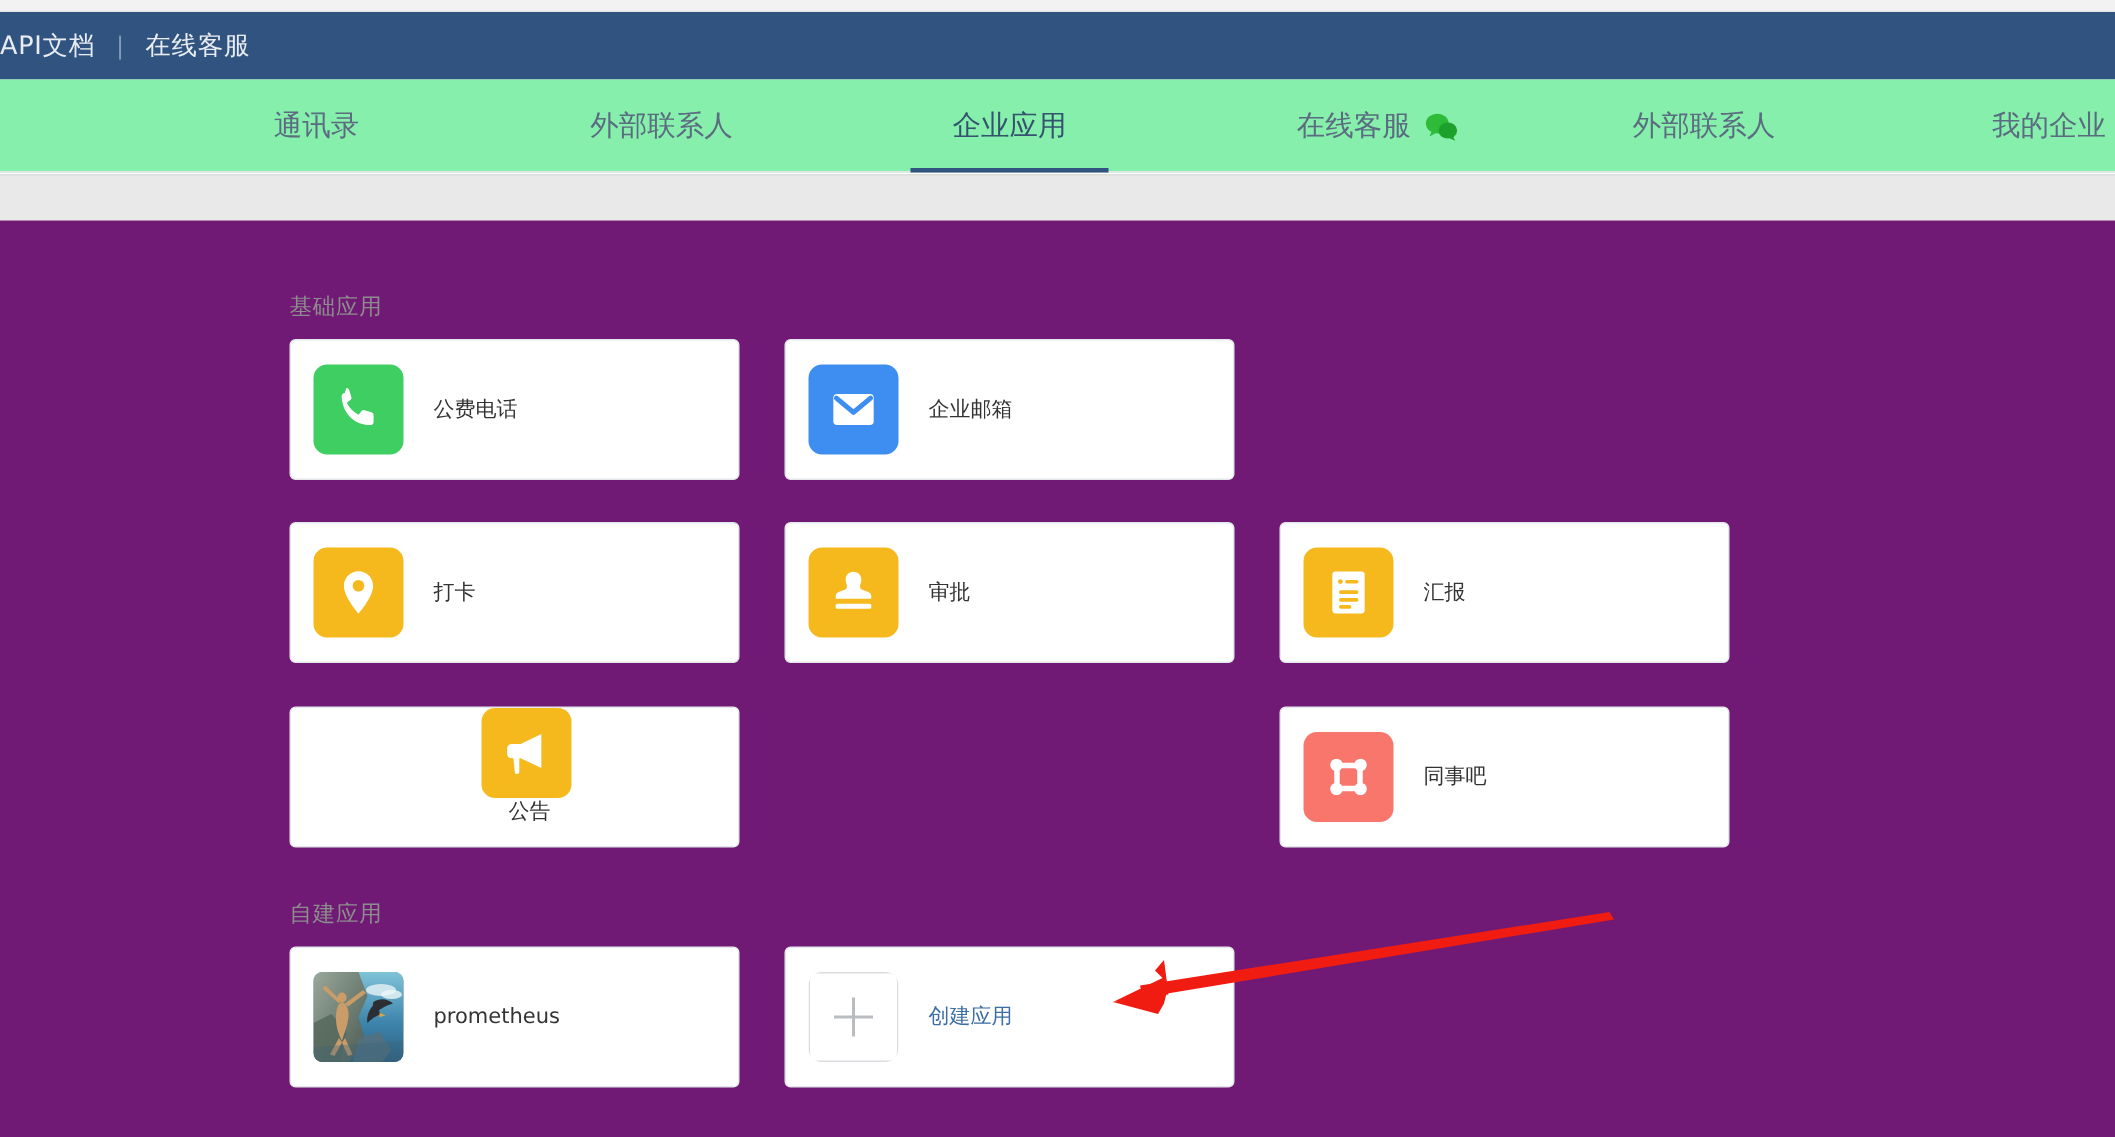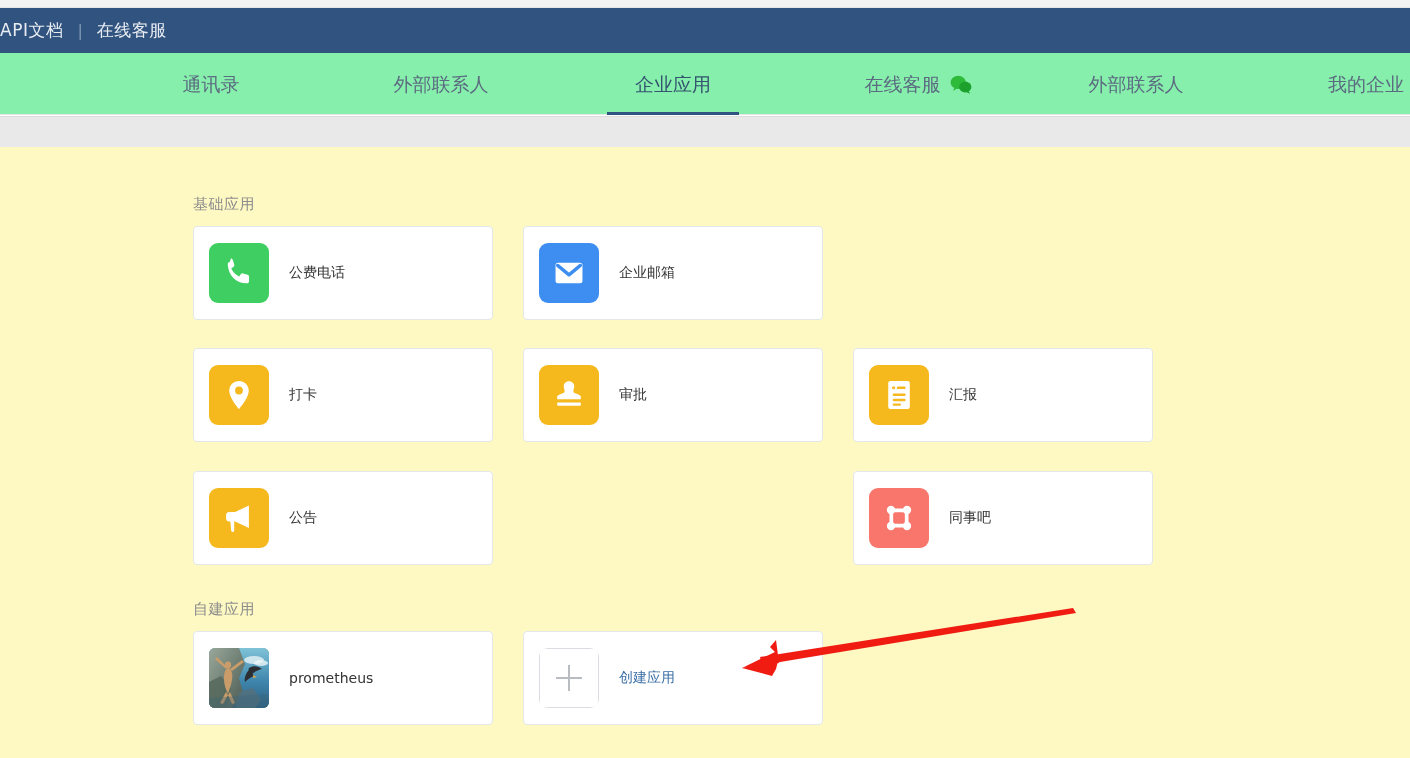--- a/index.html
+++ b/index.html
@@ -49,21 +49,21 @@
   }
   .wechat-ico { margin-left:9px; display:inline-flex; align-items:center; }
 
   
   .gray-band {
     position:absolute; left:0; top:116px; width:1410px; height:31px;
     background:#e9e9e9; border-top:1px solid #dcdcdc;
   }
 
   
-  .content { position:absolute; left:0; top:147px; width:1410px; height:611px; background:#fef9c3; }
+  .content { position:absolute; left:0; top:147px; width:1410px; height:611px; background:#701a75; }
 
   .section-title {
     position:absolute; left:193px; font-size:15px; color:#8d8d8d;
     letter-spacing:0.5px;
   }
 
   .card {
     position:absolute; width:300px; height:94px;
     background:#ffffff;
     border:1px solid #e4e7ea; border-radius:4px;
@@ -197,21 +197,21 @@
           <circle cx="8.6" cy="7.4" r="1.0" fill="#f5b91d"></circle>
           <rect x="10.6" y="6.7" width="5.6" height="1.5" rx="0.7" fill="#f5b91d"></rect>
           <rect x="8.0" y="11.0" width="8.2" height="1.6" rx="0.8" fill="#f5b91d"></rect>
           <rect x="8.0" y="14.3" width="8.2" height="1.6" rx="0.8" fill="#f5b91d"></rect>
           <rect x="8.0" y="17.3" width="5.2" height="1.5" rx="0.7" fill="#f5b91d"></rect>
         </svg>
       </div>
       <div class="card-label">汇报</div>
     </div>
 
-    <div class="card" style="left:193px; top:324px;">
+    <div class="card" style="left:193px; top:324px;flex-direction:column;">
       <div class="card-icon" style="background:#f5b91d;">
         <svg width="36" height="36" viewBox="0 0 24 24">
           <path fill="#ffffff" d="M18.6 3.6 L9.4 8.0 L5.4 8.0 C4.2 8.0 3.4 8.9 3.4 10.0 L3.4 12.3 C3.4 13.5 4.2 14.3 5.4 14.3 L6.2 14.3 L6.8 20.4 C6.8 21.0 7.3 21.3 7.8 21.3 C8.4 21.3 8.8 20.9 8.8 20.3 L8.8 14.3 L9.4 14.3 L18.6 18.7 Z"></path>
         </svg>
       </div>
       <div class="card-label">公告</div>
     </div>
 
 
     <div class="card" style="left:853px; top:324px;">

